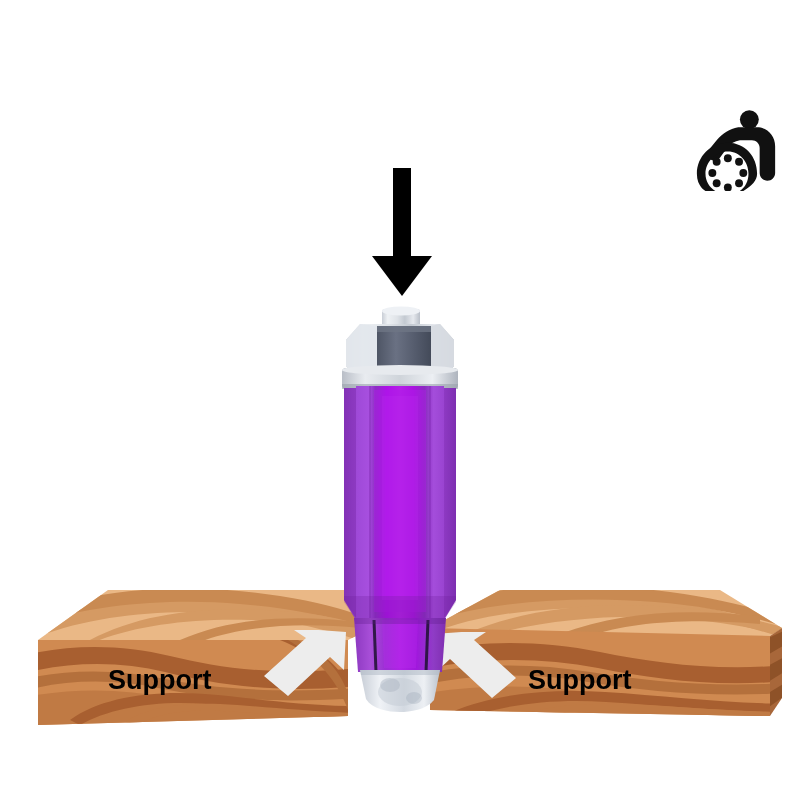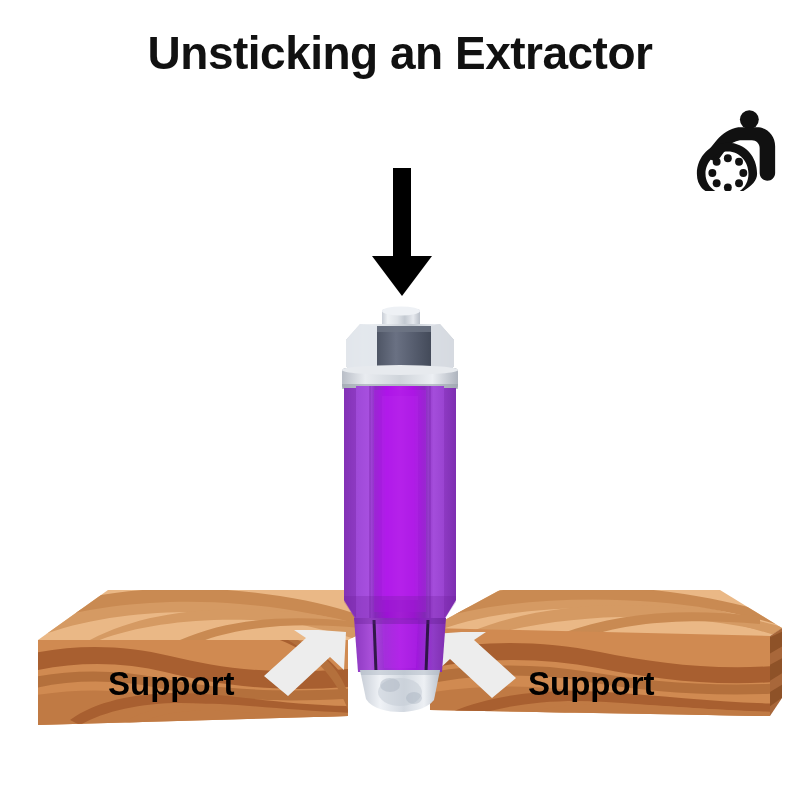--- a/index.html
+++ b/index.html
@@ -42,37 +42,36 @@
   .tool{position:absolute;left:330px;top:300px;width:140px;height:415px;}
 
   
   .wood{position:absolute;}
   .wood.left{left:30px;top:582px;width:330px;height:150px;}
   .wood.right{left:430px;top:582px;width:360px;height:150px;}
 
   
   .support-label{
     position:absolute;
-    font-size:33px;font-weight:bold;color:#000000;
+    font-size:27px;font-weight:bold;color:#000000;
     white-space:nowrap;
   }
   .support-label.left{left:108px;top:665px;}
   .support-label.right{left:528px;top:665px;}
 
   
   .point-arrow{position:absolute;width:90px;height:70px;}
   .point-arrow.left{left:258px;top:630px;}
   .point-arrow.right{left:432px;top:632px;}
 </style>
 </head>
 <body>
 
 <div id="stage">
 
-  <div class="title">Unsticking an Extractor</div>
 
   <div class="access-icon">
     <svg viewBox="0 0 100 100" width="86" height="86" aria-hidden="true">
       <g fill="#111111">
 
         <circle cx="69" cy="17" r="11"></circle>
 
         <path d="M56 26 C46 28 38 33 31 41 L22 52 C19 56 20 62 25 64 C29 66 33 64 35 61 L43 50 C47 45 52 42 58 41 L72 41 C77 41 81 45 81 50 L81 79 C81 84 85 88 90 88 C95 88 99 84 99 79 L99 48 C99 36 90 26 78 26 Z"></path>
 
         <path d="M44 44 C24 44 8 60 8 80 C8 95 18 100 18 100 L62 100 C72 94 78 88 78 80 C78 60 64 44 44 44 Z

